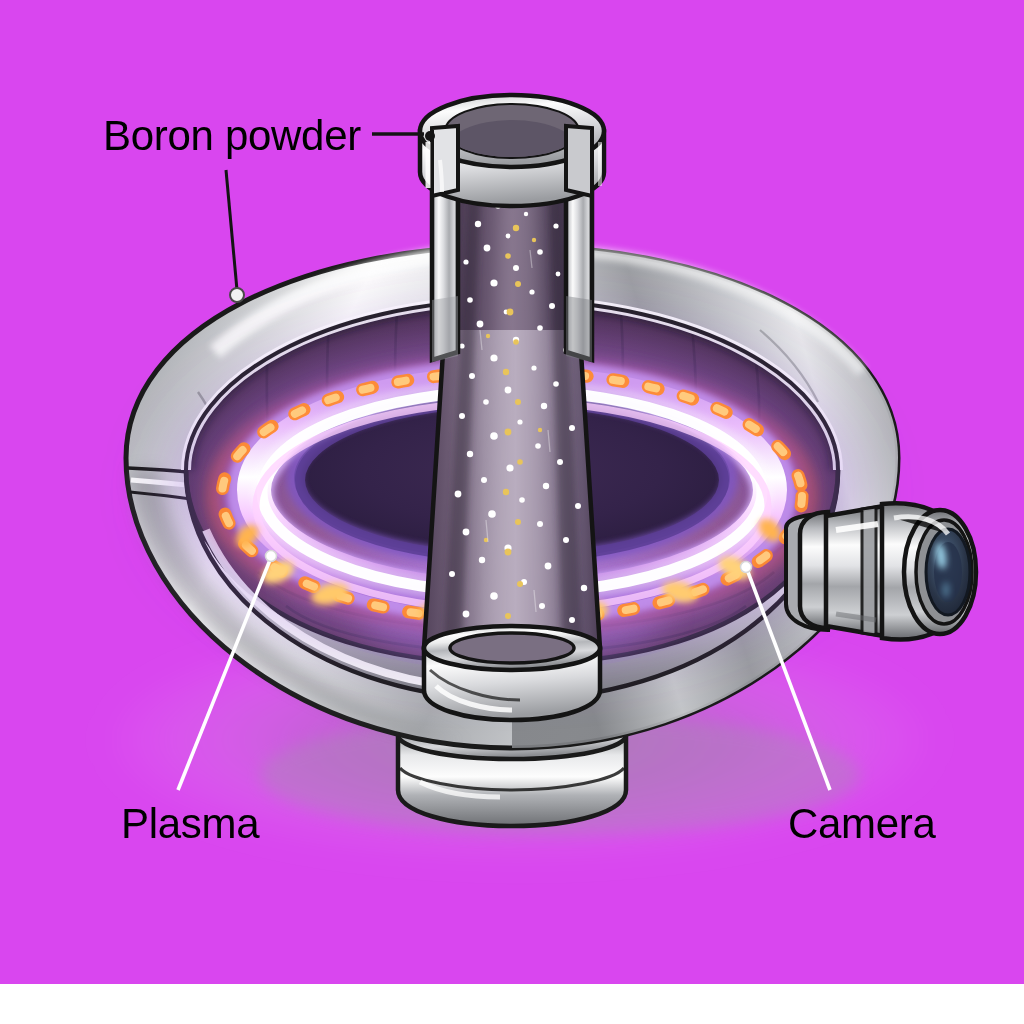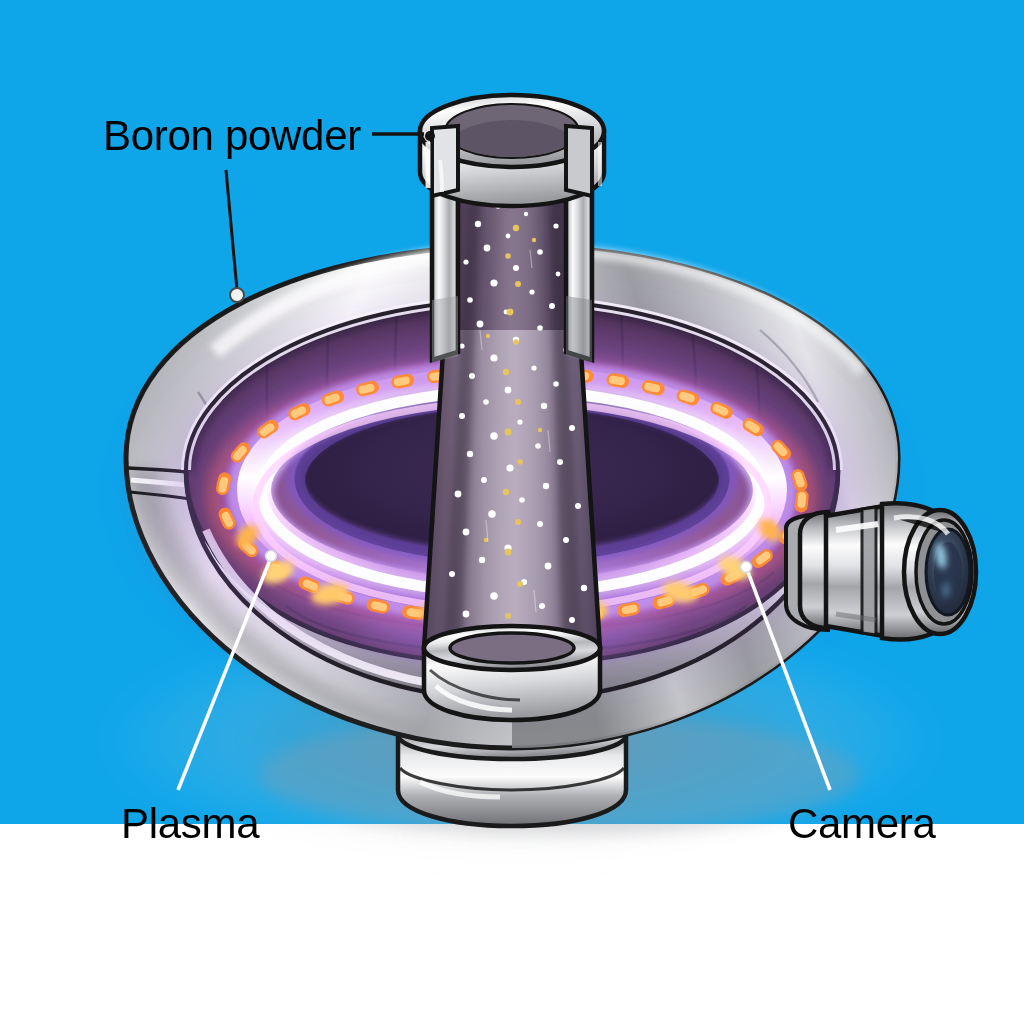--- a/index.html
+++ b/index.html
@@ -10,22 +10,22 @@
   }
   body {
     width: 1024px;
     height: 1024px;
     overflow: hidden;
     font-family: "Liberation Sans", sans-serif;
   }
   #stage {
     position: relative;
     width: 1024px;
-    height: 824px;
-    background: #0ea5e9;
+    height: 984px;
+    background: #d946ef;
   }
   #scene {
     position: absolute;
     left: 0;
     top: 0;
     width: 1024px;
     height: 1024px;
     display: block;
   }
   .label-text {

